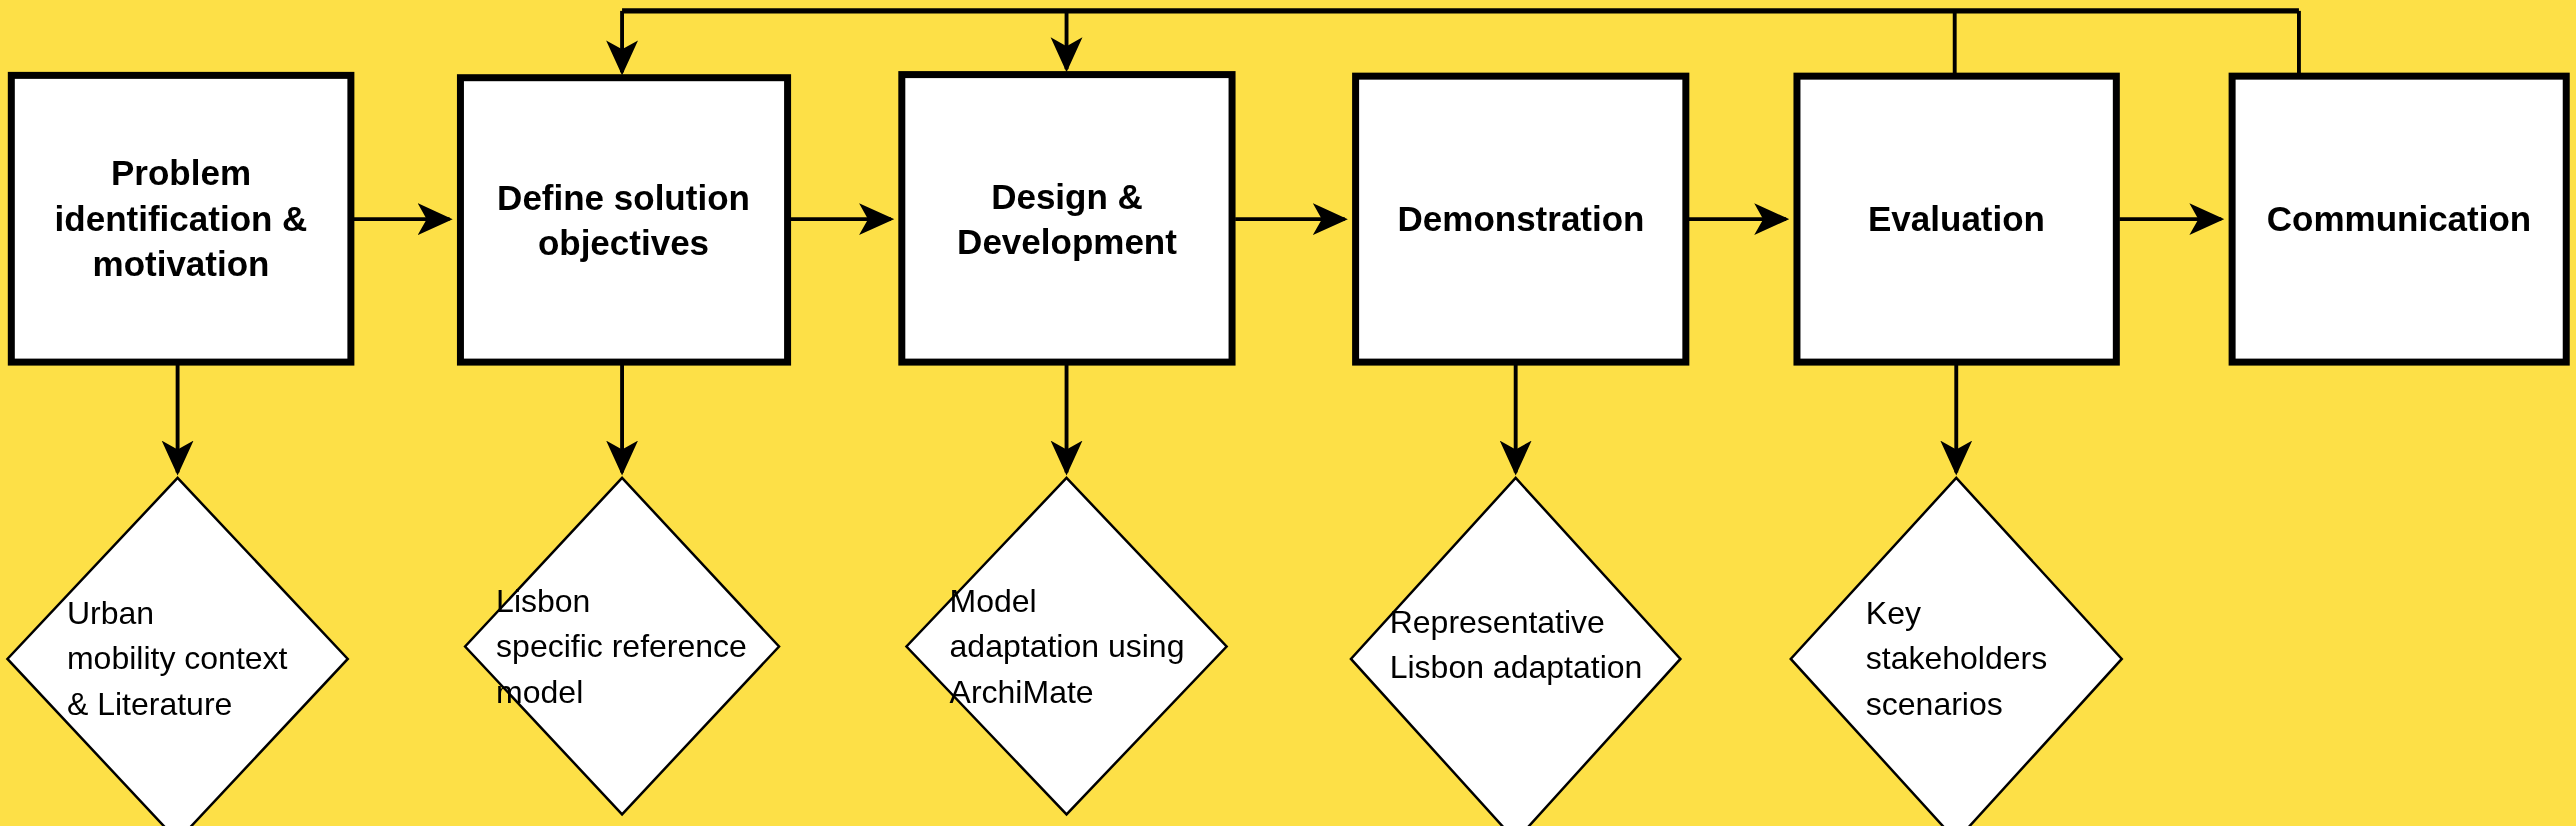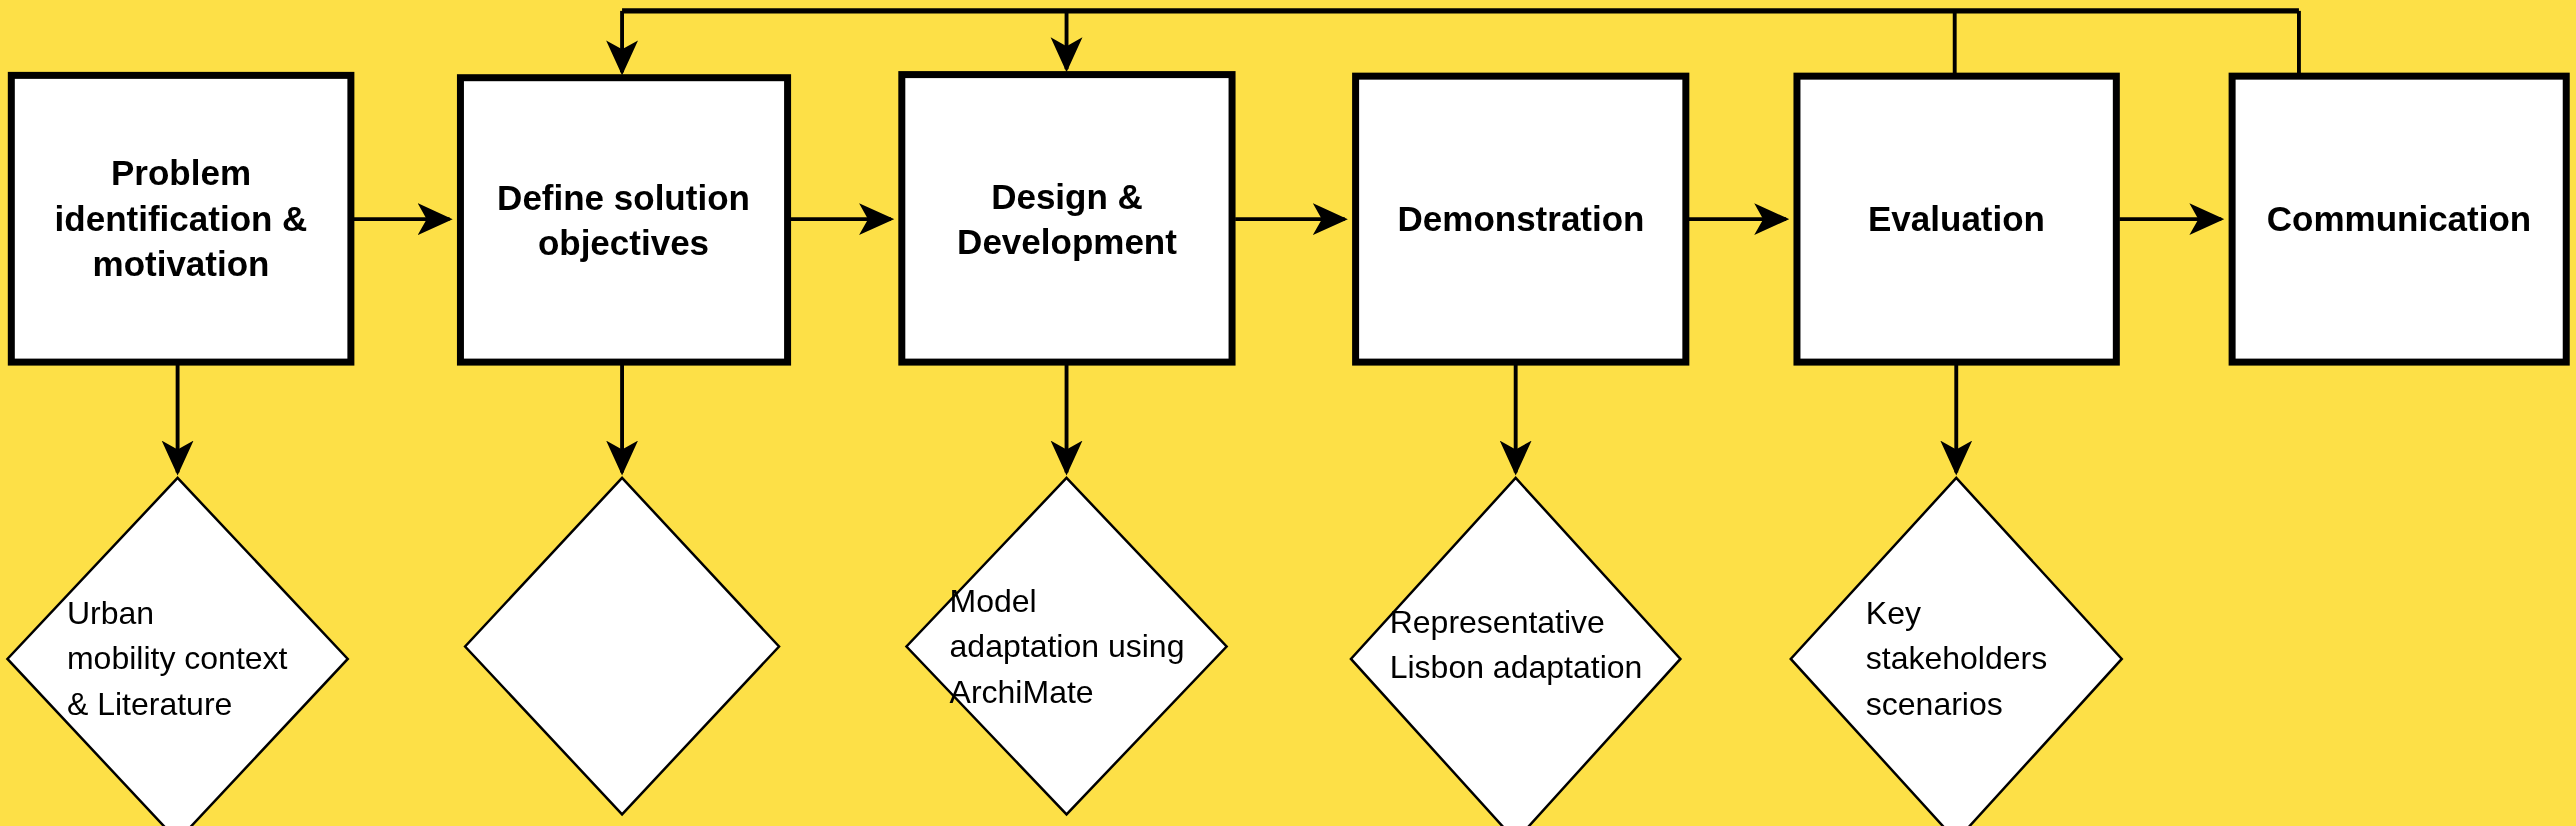--- a/index.html
+++ b/index.html
@@ -136,20 +136,23 @@
 Development</div>
   <div class="box-label" style="left:460px; top:78px; width:327px; height:284px;">Define solution
 objectives</div>
   <div class="box-label" style="left:1356px;top:76px;  width:330px; height:286px;">Demonstration</div>
   <div class="box-label" style="left:1797px;top:76px;  width:319px; height:286px;">Evaluation</div>
   <div class="box-label" style="left:2232px;top:76px;  width:334px; height:286px;">Communication</div>
 
   <div class="dia-label" style="left:6.2px;   top:558px; width:342px; height:202px;">Urban
 mobility context
 &amp; Literature</div>
+  <div class="dia-label" style="left:449px; top:546px; width:345px; height:202px;">Lisbon
+specific reference
+model</div>
   <div class="dia-label" style="left:888px;top:546px; width:358px; height:202px;">Model
 adaptation using
 ArchiMate</div>
   <div class="dia-label" style="left:1334px;top:575px; width:364px; height:140px;">Representative
 Lisbon adaptation</div>
   <div class="dia-label" style="left:1780px;top:558px; width:353px; height:202px;">Key
 stakeholders
 scenarios</div>
 
 </div>

